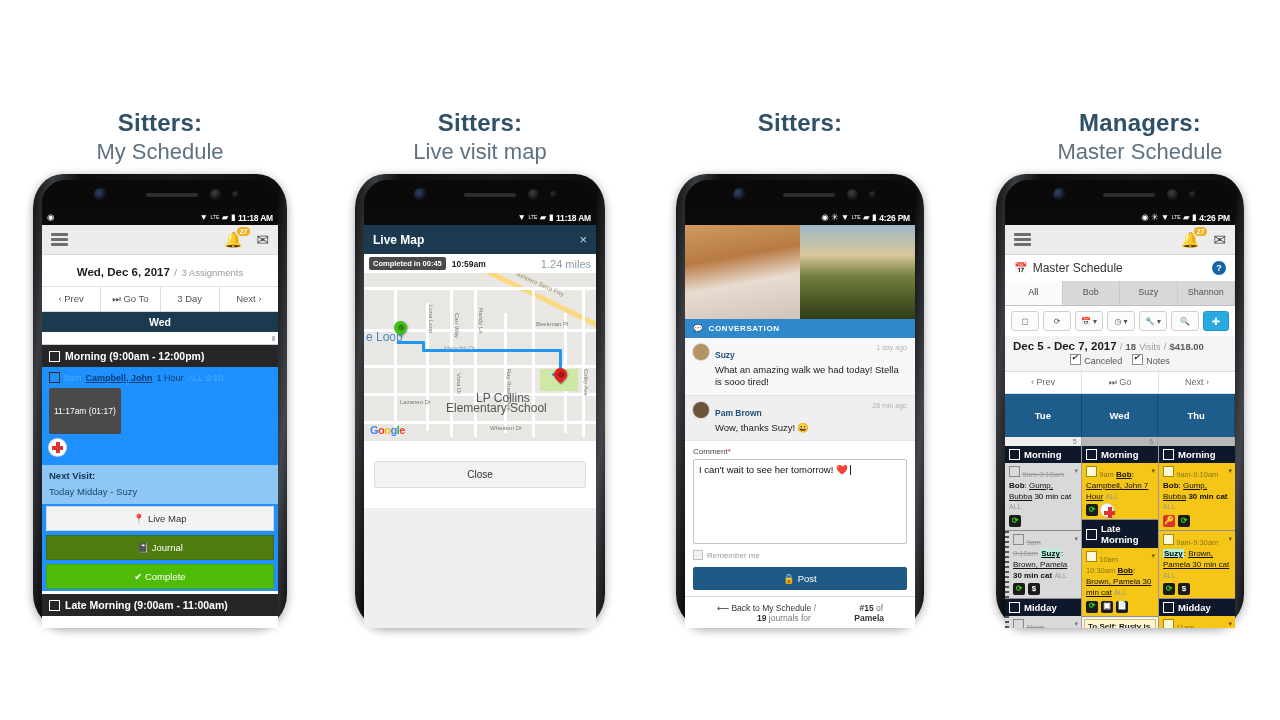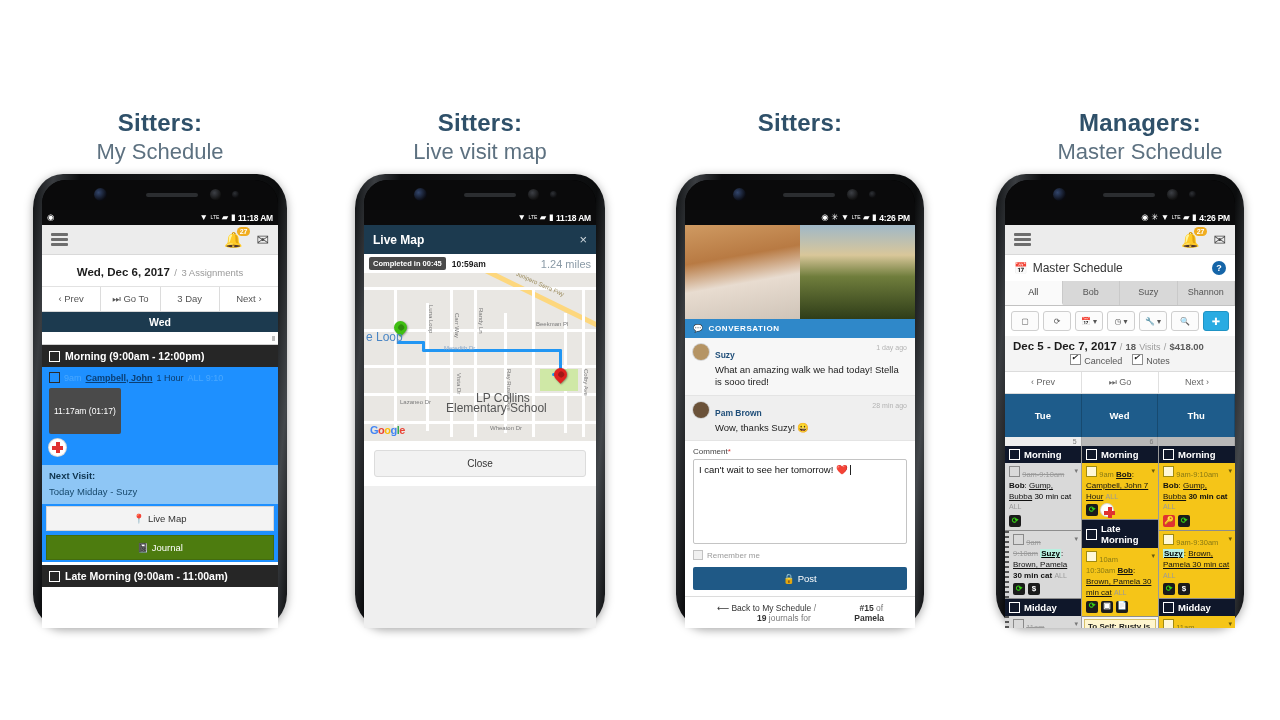--- a/index.html
+++ b/index.html
@@ -110,21 +110,21 @@
   .route{position:absolute;background:#2196f3;height:3px;border-radius:2px;}
   .route.v{width:3px;height:auto;}
   .mlabel{position:absolute;font-size:6px;color:#7a7a7a;white-space:nowrap;}
   .mlabel.b{font-size:12px;color:#555;}
   .pin{position:absolute;width:13px;height:13px;border-radius:50% 50% 50% 0;
      transform:rotate(-45deg);box-shadow:0 1px 2px rgba(0,0,0,.4);}
   .pin:after{content:"";position:absolute;left:3.5px;top:3.5px;width:6px;height:6px;border-radius:50%;
      background:rgba(0,0,0,.28);}
   .gwm{position:absolute;left:6px;bottom:5px;font-size:11px;font-weight:bold;letter-spacing:-.5px;}
   .gwm i{font-style:normal;}
-  .closebar{padding:9px 10px;background:#fff;}
+  .closebar{padding:20px 10px;background:#fff;}
   .closebtn{display:block;text-align:center;background:#f2f2f2;border:1px solid #dcdcdc;
      border-radius:3px;font-size:10px;color:#333;padding:7px 0;}
 
   
   .photos{display:flex;height:94px;}
   .ph1{flex:0 0 50%;position:relative;overflow:hidden;
      background:linear-gradient(170deg,#cf9a62 0%,#b87a43 35%,#e8dcd0 60%,#cfc4b8 100%);}
   .ph2{flex:1;position:relative;overflow:hidden;
      background:linear-gradient(180deg,#9fb8c8 0%,#d9c79a 32%,#6f7d3c 55%,#2f3d18 100%);}
   .convbar{background:#2f88c9;color:#fff;font-size:8px;font-weight:bold;letter-spacing:.6px;
@@ -305,20 +305,26 @@
             <span>📍</span>
             <span>Live Map</span>
           </div>
         </div>
         <div class="btnrow">
           <div class="pbtn cyan">
             <span>📓</span>
             <span>Journal</span>
           </div>
         </div>
+        <div class="btnrow">
+          <div class="pbtn green">
+            <span>✔</span>
+            <span>Complete</span>
+          </div>
+        </div>
 
         <div class="seghead" style="margin-top:3px;">
           <span class="cbx"></span>
           <span>Late Morning (9:00am - 11:00am)</span>
         </div>
       </div>
     </div>
   </div>
 
   <div class="phone" style="left:355px;top:174px;width:250px;height:454px;">

